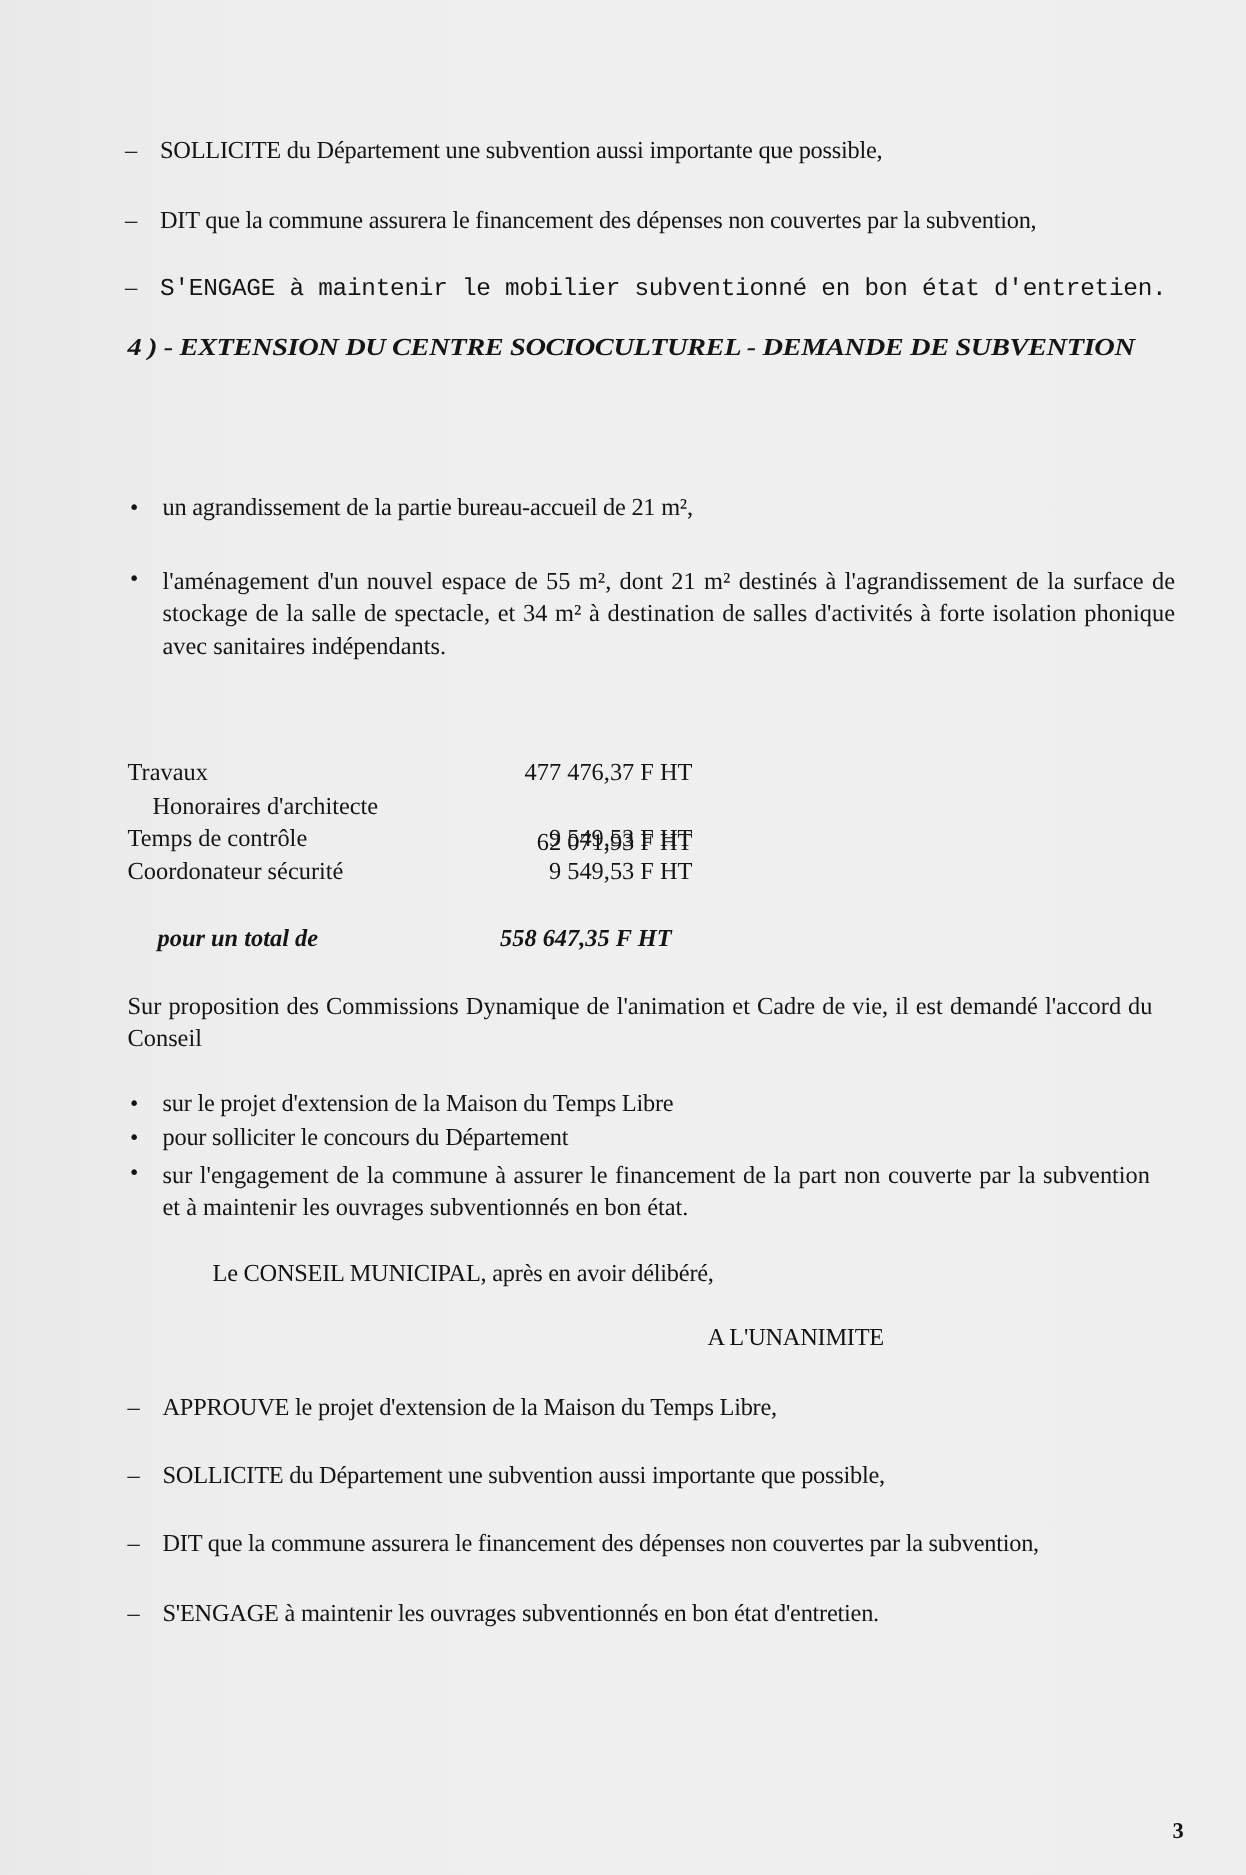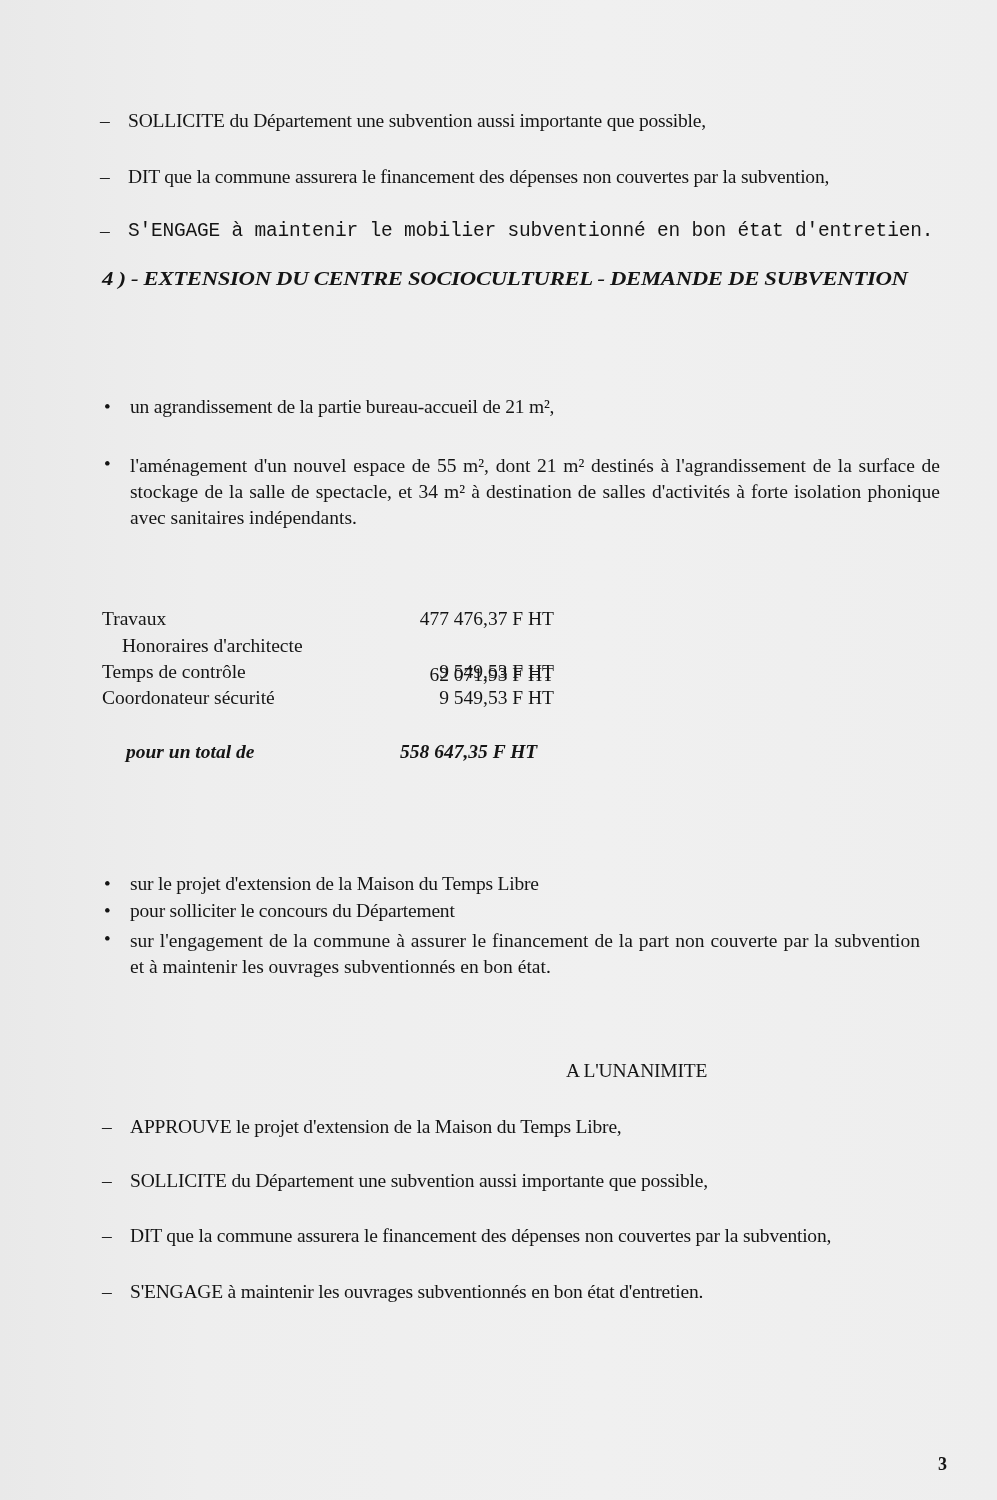--- a/index.html
+++ b/index.html
@@ -72,32 +72,34 @@
     <div>
       <div class="tab-label" style="left:102px; top:687px;">Coordonateur sécurité</div>
       <div class="tab-value" style="left:354px; top:687px;">9 549,53 F HT</div>
     </div>
     <div>
       <div class="tab-label bi" style="left:102px; top:741px;margin-left:24px;">pour un total de</div>
       <div class="tab-label bi" style="left:400px; top:741px;">558 647,35 F HT</div>
     </div>
   </div>
 
+  <div class="just" style="left:102px; top:793px; width:820px;">Sur proposition des Commissions Dynamique de l'animation et Cadre de vie, il est demandé l'accord du Conseil</div>
 
   <div>
     <span class="bullet" style="left:104px; top:873px;">•</span>
     <div class="line" style="left:130px; top:873px;">sur le projet d'extension de la Maison du Temps Libre</div>
 
     <span class="bullet" style="left:104px; top:900px;">•</span>
     <div class="line" style="left:130px; top:900px;">pour solliciter le concours du Département</div>
 
     <span class="bullet" style="left:104px; top:928px;">•</span>
     <div class="just" style="left:130px; top:928px; width:790px;">sur l'engagement de la commune à assurer le financement de la part non couverte par la subvention et à maintenir les ouvrages subventionnés en bon état.</div>
   </div>
 
+  <div class="line" style="left:170px; top:1009px;">Le CONSEIL MUNICIPAL, après en avoir délibéré,</div>
   <div class="line" style="left:566px; top:1060px;">A L'UNANIMITE</div>
 
   <div>
     <span class="dash" style="left:102px; top:1116px;">–</span>
     <div class="line" style="left:130px; top:1116px;">
       <span>APPROUVE</span><span> le projet d'extension de la Maison du Temps Libre,</span>
     </div>
 
     <span class="dash" style="left:102px; top:1170px;">–</span>
     <div class="line" style="left:130px; top:1170px;">

